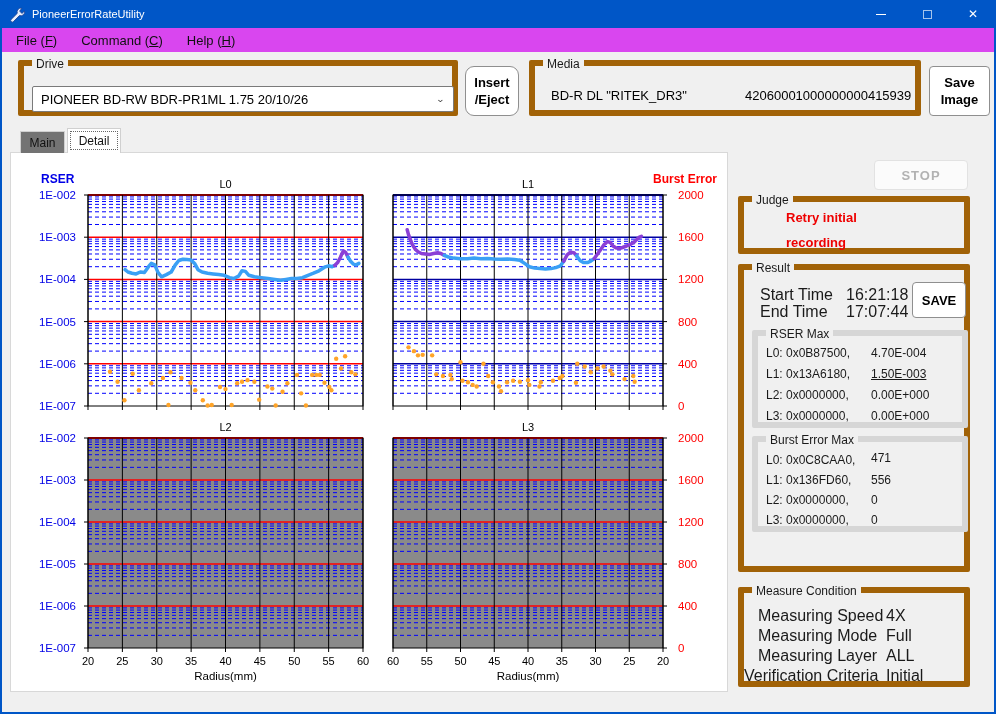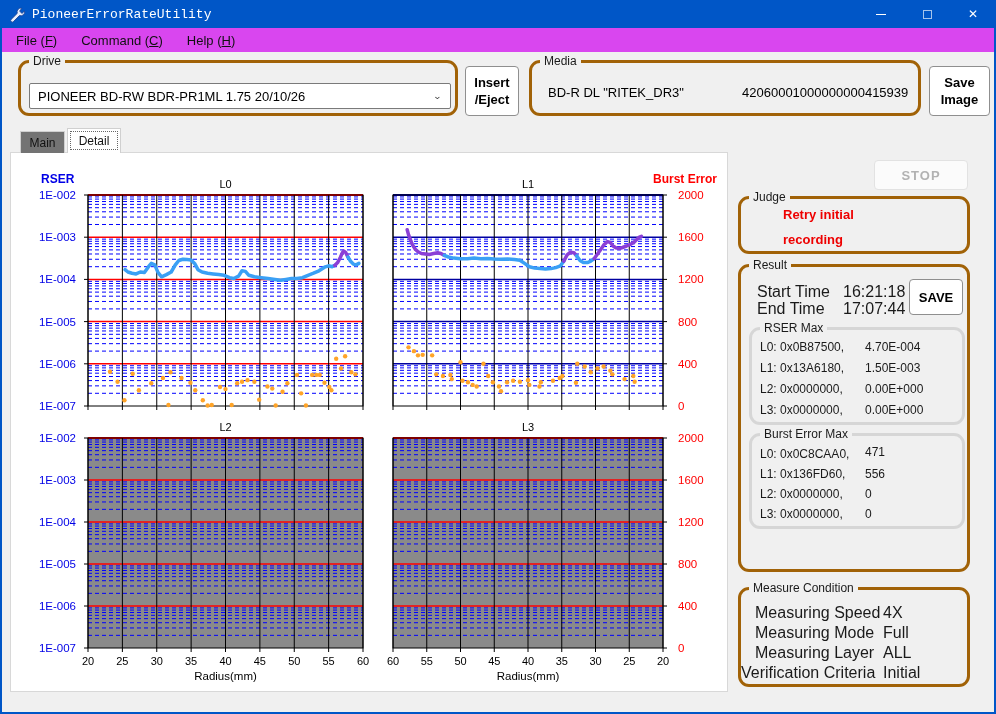--- a/index.html
+++ b/index.html
@@ -4,31 +4,31 @@
 <style>
   * { margin:0; padding:0; box-sizing:border-box; }
   html,body { width:996px; height:714px; }
   body { font-family:"Liberation Sans","DejaVu Sans",sans-serif; background:#c8c8c8; }
   #window { position:relative; width:996px; height:714px; background:#f0f0f0;
             border:2px solid #0056c7; overflow:hidden; }
   
   .titlebar { position:absolute; left:-2px; top:-2px; width:996px; height:28px; background:#0056c7;
               display:flex; align-items:center; color:#fff; }
   .titlebar .app-icon { margin-left:8px; width:17px; height:17px; }
-  .titlebar .title-text { margin-left:7px; font-size:13px;font-family:Liberation Mono, monospace; }
+  .titlebar .title-text { margin-left:7px; font-size:11px; }
   .win-controls { position:absolute; right:0; top:0; height:28px; display:flex; }
   .win-ctl { width:46px; height:28px; display:flex; align-items:center; justify-content:center; color:#fff; font-size:12px; }
   .min-bar { width:10px; height:1px; background:#fff; display:inline-block; }
   .max-box { width:9px; height:9px; border:1px solid rgba(255,255,255,.65); display:inline-block; }
   
   .menubar { position:absolute; left:0; top:26px; width:992px; height:24px; background:#d946ef; display:flex; align-items:center; }
   .menu-item { font-size:13px; color:#111; padding:3px 10px; margin-left:4px; }
   .menu-item .u { text-decoration:underline; }
   
-  .groupbox { position:absolute; border:3px solid #a16207; border-radius:11px; }
+  .groupbox { position:absolute; border:6px solid #a16207; border-radius:2px; }
   .groupbox > .legend { position:absolute; top:-9px; left:8px; background:#f0f0f0; padding:0 4px;
                         font-size:12px; color:#1a1a1a; white-space:nowrap; }
   
   .win-btn { position:absolute; background:#fff; border:1px solid #8f8f8f; border-radius:4px;
              font-weight:bold; font-size:13px; color:#000; display:flex; flex-direction:column;
              align-items:center; justify-content:center; line-height:17px; cursor:default; }
   .win-btn.disabled { background:#fbfbfb; border-color:#e2e2e2; color:#b2b2b2; letter-spacing:1px; }
   
   .combobox { position:absolute; background:#fff; border:1px solid #7a7a7a; border-radius:2px;
               display:flex; align-items:center; font-size:13px; color:#000; padding:8px 8px; }
@@ -75,21 +75,21 @@
   </div>
 
   <div class="groupbox" style="left:16px; top:58px; width:440px; height:56px;">
     <span class="legend">Drive</span>
     <div class="combobox" style="left:8px; top:20px; width:422px; height:26px; position:absolute;">
       <span>PIONEER BD-RW BDR-PR1ML 1.75 20/10/26</span>
       <span class="chevron">⌄</span>
     </div>
   </div>
 
-  <div class="win-btn" style="left:463px; top:64px; width:54px; height:50px;">
+  <div class="win-btn" style="left:463px; top:64px; width:54px; height:50px;border-radius:9px;">
     <span>Insert</span>
     <span>/Eject</span>
   </div>
 
   <div class="groupbox" style="left:527px; top:58px; width:392px; height:56px;">
     <span class="legend">Media</span>
     <span style="position:absolute; left:16px; top:22px; font-size:13px;">BD-R DL "RITEK_DR3"</span>
     <span style="position:absolute; left:210px; top:22px; font-size:13px;">42060001000000000415939</span>
   </div>
 
@@ -558,21 +558,21 @@
     <span class="rp-label" style="left:102px; top:16px;">16:21:18</span>
     <span class="rp-label" style="left:16px; top:33px;">End Time</span>
     <span class="rp-label" style="left:102px; top:33px;">17:07:44</span>
     <div class="win-btn" style="left:168px; top:12px; width:54px; height:36px;">SAVE</div>
 
     <div class="groupbox" style="left:8px; top:60px; width:216px; height:98px; border-color:#d6d6d6;">
       <span class="legend" style="background:#f0f0f0;">RSER Max</span>
       <span class="mono-row" style="left:8px; top:10px;">L0: 0x0B87500,</span>
       <span class="mono-row" style="left:113px; top:10px;">4.70E-004</span>
       <span class="mono-row" style="left:8px; top:31px;">L1: 0x13A6180,</span>
-      <span class="mono-row" style="left:113px; top:31px;">1.50E-003</span>
+      <span class="mono-row" style="left:113px; top:31px;text-decoration:underline;">1.50E-003</span>
       <span class="mono-row" style="left:8px; top:52px;">L2: 0x0000000,</span>
       <span class="mono-row" style="left:113px; top:52px;">0.00E+000</span>
       <span class="mono-row" style="left:8px; top:73px;">L3: 0x0000000,</span>
       <span class="mono-row" style="left:113px; top:73px;">0.00E+000</span>
     </div>
 
     <div class="groupbox" style="left:8px; top:166px; width:216px; height:96px; border-color:#d6d6d6;">
       <span class="legend" style="background:#f0f0f0;">Burst Error Max</span>
       <span class="mono-row" style="left:8px; top:11px;">L0: 0x0C8CAA0,</span>
       <span class="mono-row" style="left:113px; top:9px;">471</span>

